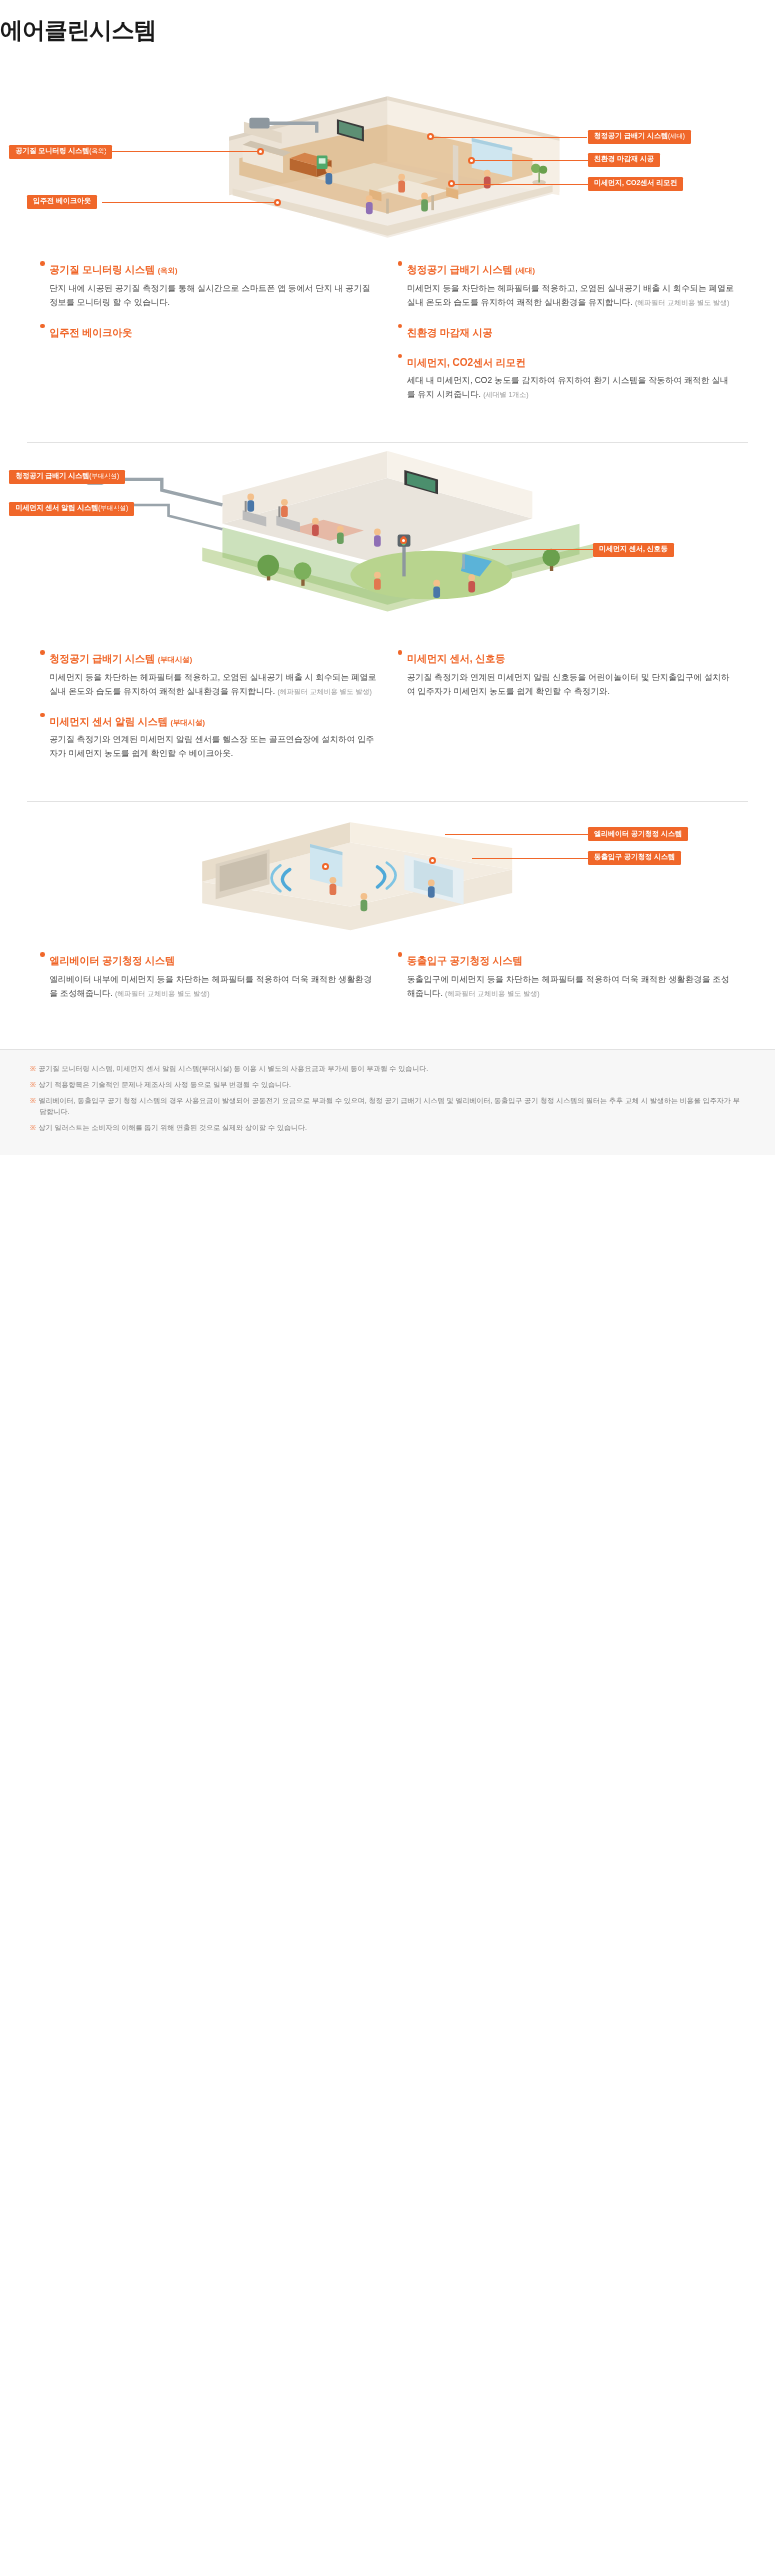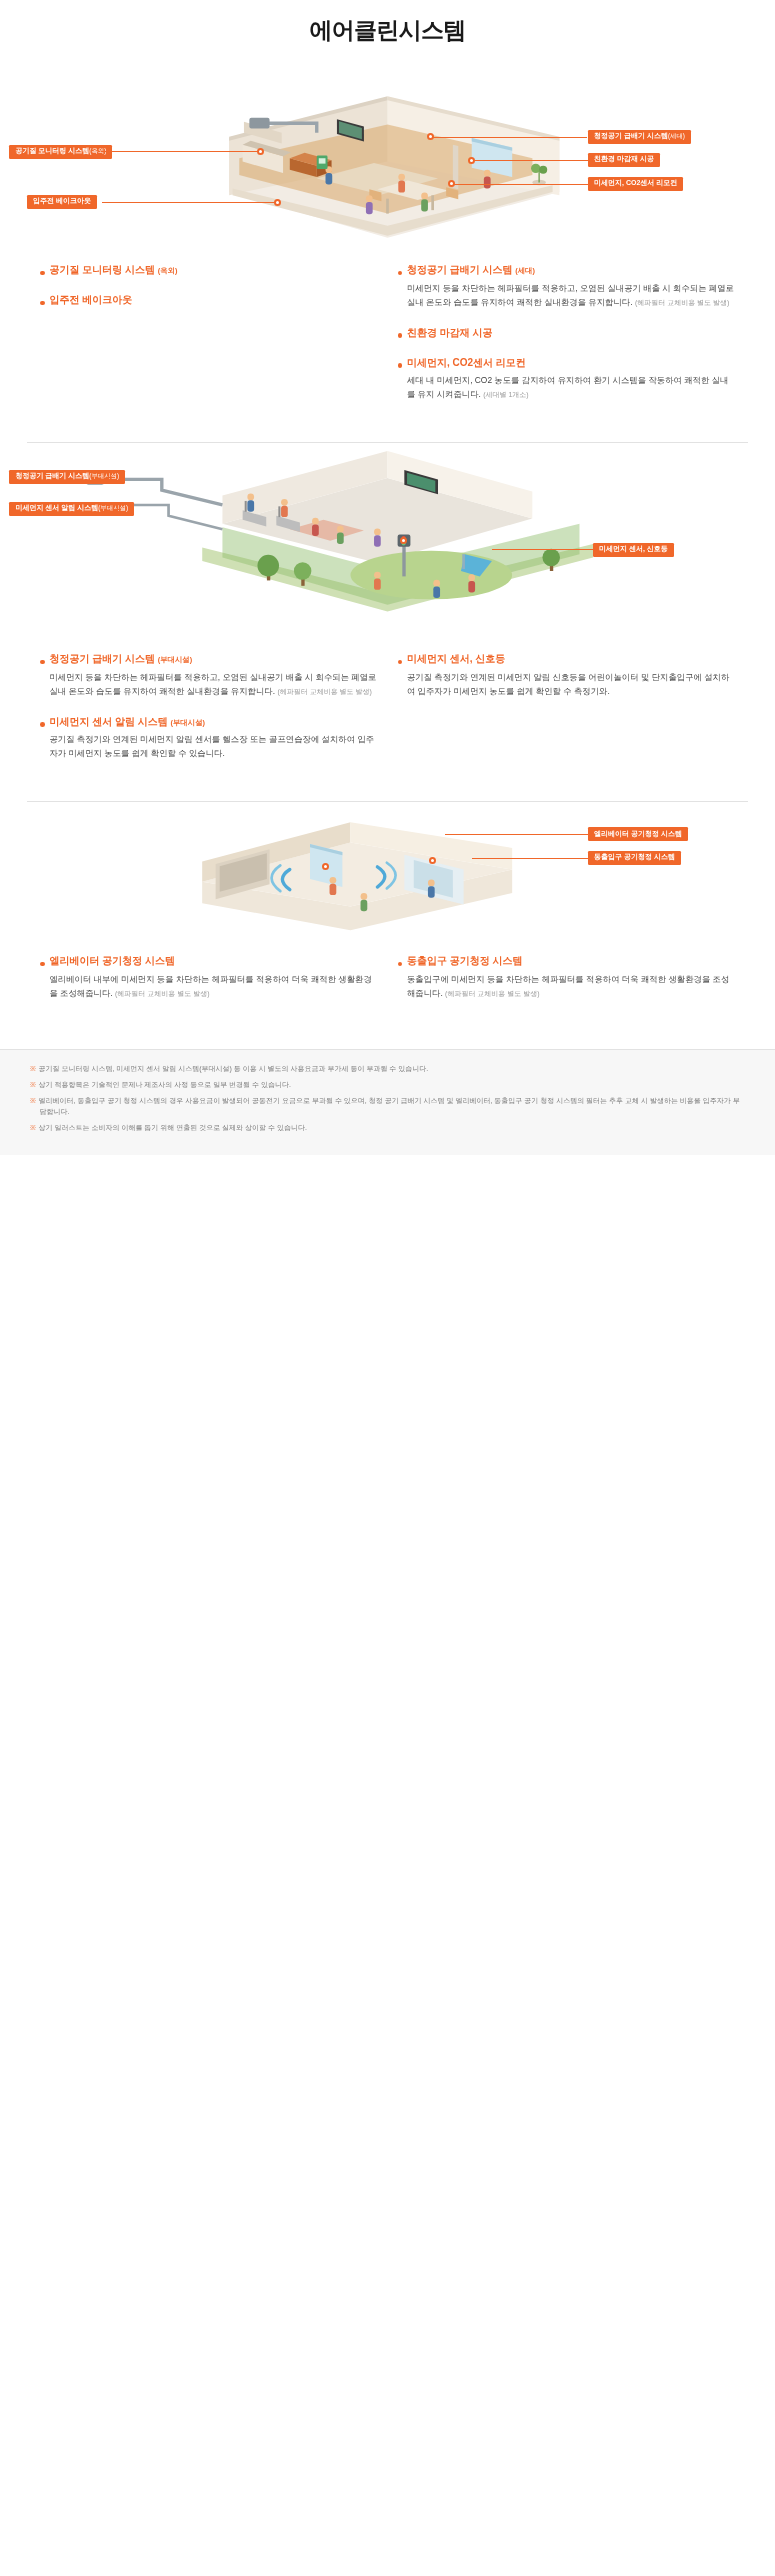--- a/index.html
+++ b/index.html
@@ -7,21 +7,20 @@
   body {
     width:775px;
     font-family:"Liberation Sans", sans-serif;
     background:#ffffff;
     color:#333333;
   }
   .page { width:775px; position:relative; }
 
   
   .title {
-    text-align:center;
     font-size:23px;
     font-weight:bold;
     color:#1a1a1a;
     letter-spacing:-0.7px;
     padding:15px 0 10.8px;
   }
 
   
   .illus {
     position:relative;
@@ -63,21 +62,21 @@
     padding:17.5px 40px 20px 40px;
   }
   .cols {
     display:flex;
     gap:20px;
   }
   .col { width:50%; }
   .item { margin-bottom:16px; }
   .item-head {
     display:flex;
-    align-items:flex-end;
+    align-items:flex-start;
     gap:4.7px;
     margin-bottom:4.7px;
   }
   .bullet {
     width:4.7px; height:4.7px;
     border-radius:50%;
     background:#f0672a;
     flex:0 0 auto;
     position:relative;
     top:-2px;
@@ -245,20 +244,23 @@
       <div class="col">
 
         <div class="item">
           <div class="item-head">
             <span class="bullet"></span>
             <span class="item-title">
               <span>공기질 모니터링 시스템</span>
               <span class="small">(옥외)</span>
             </span>
           </div>
+          <div class="item-body">
+            <span>단지 내에 시공된 공기질 측정기를 통해 실시간으로 스마트폰 앱 등에서 단지 내 공기질 정보를 모니터링 할 수 있습니다.</span>
+          </div>
         </div>
 
         <div class="item">
           <div class="item-head">
             <span class="bullet"></span>
             <span class="item-title">
               <span>입주전 베이크아웃</span>
               <span class="small"></span>
             </span>
           </div>
@@ -429,21 +431,21 @@
 
         <div class="item">
           <div class="item-head">
             <span class="bullet"></span>
             <span class="item-title">
               <span>미세먼지 센서 알림 시스템</span>
               <span class="small">(부대시설)</span>
             </span>
           </div>
           <div class="item-body">
-            <span>공기질 측정기와 연계된 미세먼지 알림 센서를 헬스장 또는 골프연습장에 설치하여 입주자가 미세먼지 농도를 쉽게 확인할 수 있습니다.</span>
+            <span>공기질 측정기와 연계된 미세먼지 알림 센서를 헬스장 또는 골프연습장에 설치하여 입주자가 미세먼지 농도를 쉽게 확인할 수 베이크아웃.</span>
           </div>
         </div>
 
       </div>
       <div class="col">
 
         <div class="item">
           <div class="item-head">
             <span class="bullet"></span>
             <span class="item-title">

